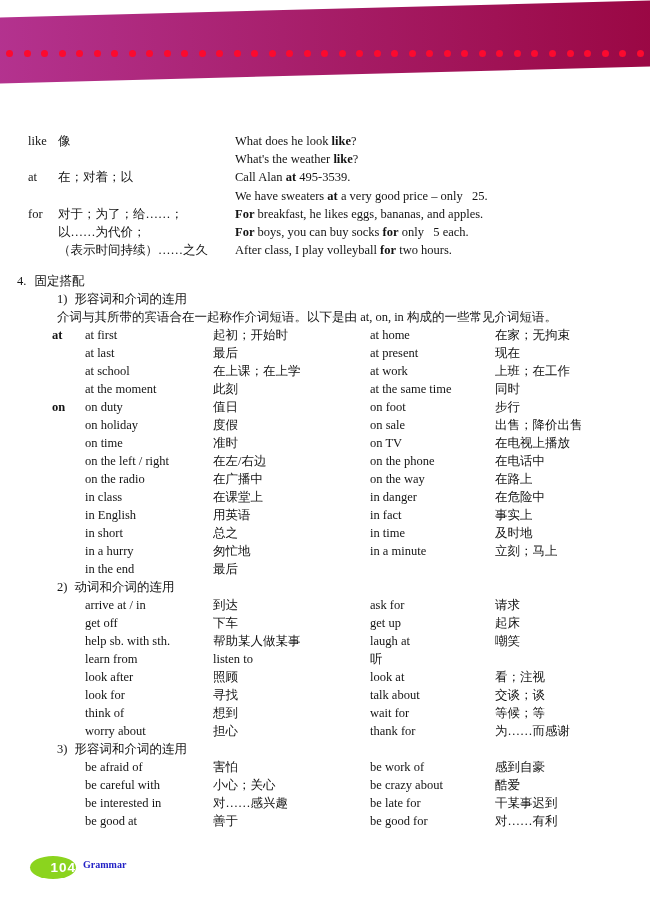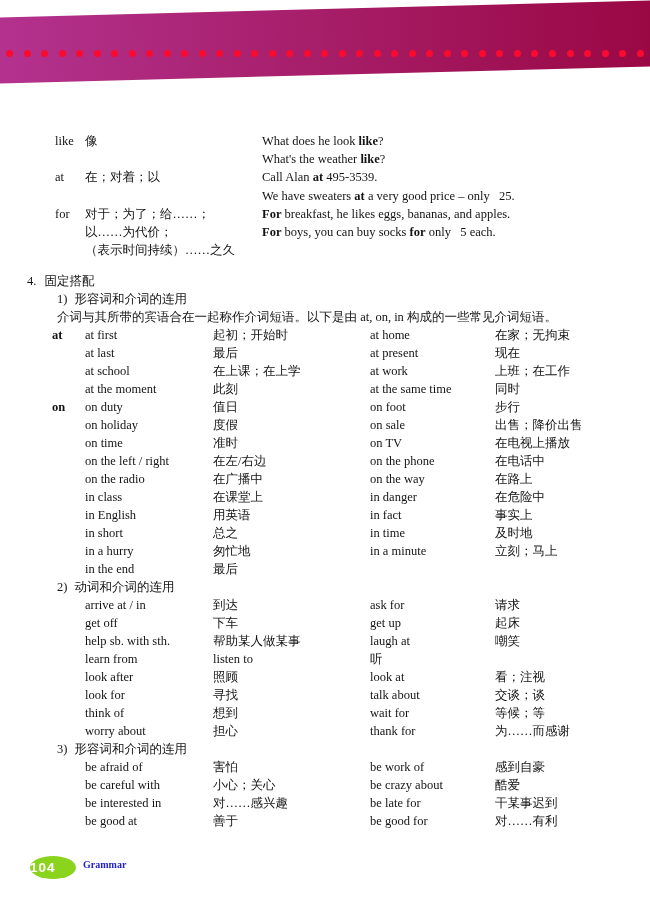--- a/index.html
+++ b/index.html
@@ -15,36 +15,36 @@
     position:absolute; top:9px; left:-12px; right:-12px; height:66px;
     transform:rotate(-1.5deg);
   }
   .dots {
     position:absolute; top:50px; left:6px; width:638px;
     display:flex; justify-content:space-between; align-items:center;
   }
   .dot { width:7px; height:7px; border-radius:50%; }
   
   .content { position:absolute; top:0; left:0; width:650px; padding-top:132px; }
-  .s1row { display:grid; grid-template-columns:30px 177px 1fr; padding-left:55px; height:18.2px; }
+  .s1row { display:grid; grid-template-columns:30px 177px 1fr; padding-left:28px; height:18.2px; }
   .s1ex { white-space:pre-wrap; }
-  .sec4-head { margin-top:13px; margin-left:27px; height:18px; }
+  .sec4-head { margin-top:13px; margin-left:17px; height:18px; }
   .sec4-head .num { margin-right:8px; }
   .sub-head { margin-left:57px; height:18px; }
   .sub-head .lbl { margin-right:7px; }
   .intro { margin-left:57px; height:18px; }
   .trow { display:grid; grid-template-columns:33px 128px 157px 125px 1fr; padding-left:52px; height:18px; }
   .tmark { font-weight:bold; }
   b { font-weight:bold; }
   
   .footer { position:absolute; left:0; top:853px; width:650px; height:30px; }
   .page-badge {
     position:absolute; left:30px; top:3px; width:46px; height:23px;
     border-radius:50%; color:#ffffff; font-weight:bold; font-size:13.5px;
-    letter-spacing:1px; text-align:left; line-height:23px;
+    letter-spacing:1px; text-align:right; line-height:23px;
     font-family:"Liberation Sans","DejaVu Sans",sans-serif;
   }
   .footer-label {
     position:absolute; left:83px; top:3px; font-weight:bold; font-size:10px;
   }
 </style>
 </head>
 <body>
 
 <div class="page">
@@ -121,20 +121,21 @@
           <div class="s1ex"><span></span><b>For</b><span> breakfast, he likes eggs, bananas, and apples.</span></div>
         </div>
         <div class="s1row">
           <div class="s1word"></div>
           <div class="s1cn">以……为代价；</div>
           <div class="s1ex"><span></span><b>For</b><span> boys, you can buy socks </span><b>for</b><span> only   5 each.</span></div>
         </div>
         <div class="s1row">
           <div class="s1word"></div>
           <div class="s1cn">（表示时间持续）……之久</div>
+          <div class="s1ex"><span>After class, I play volleyball </span><b>for</b><span> two hours.</span></div>
         </div>
       </div>
 
     <div class="sec4-head">
       <span class="num">4.</span><span>固定搭配</span>
     </div>
 
     <div class="sub-head">
       <span class="lbl">1)</span><span>形容词和介词的连用</span>
     </div>

